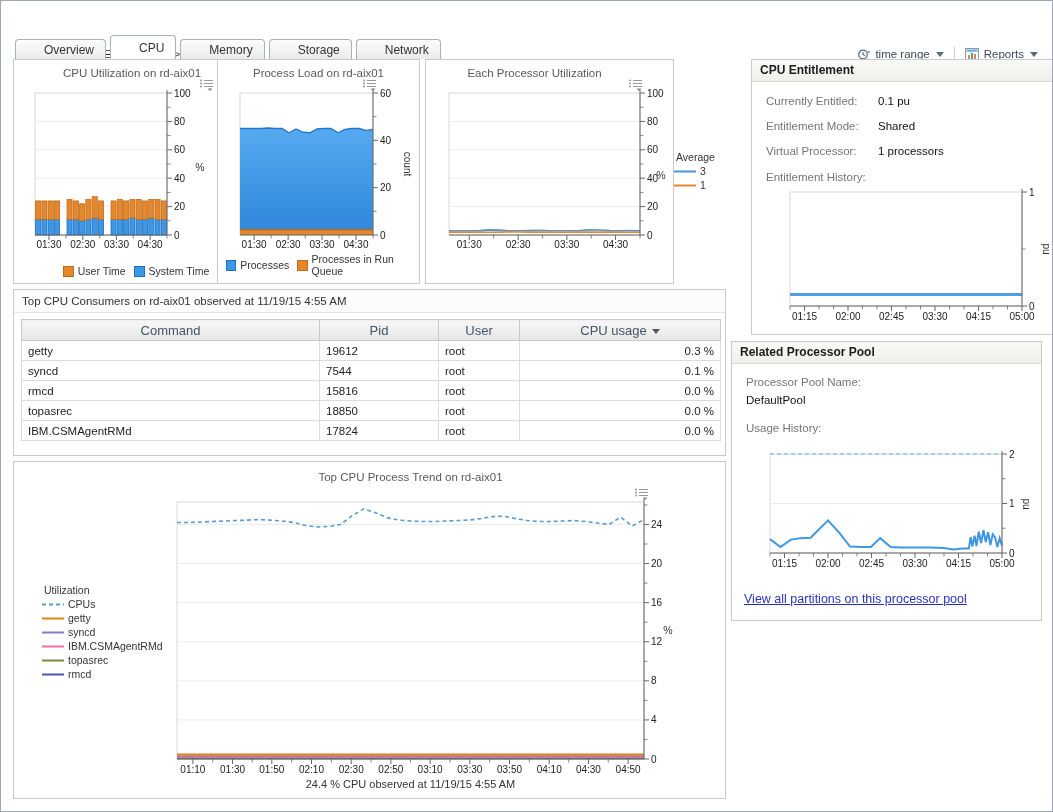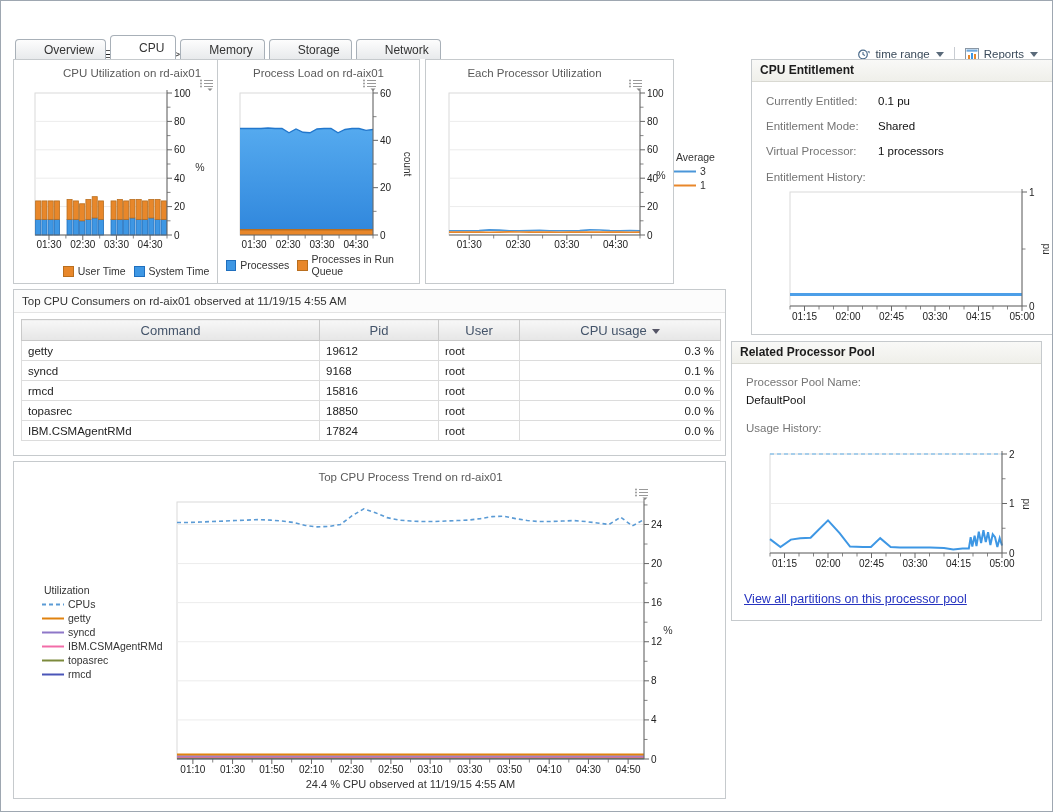--- a/index.html
+++ b/index.html
@@ -331,21 +331,21 @@
         </thead>
       <tbody id="cons-body">
           <tr>
             <td style="text-align: left;">getty</td>
             <td style="text-align: left;">19612</td>
             <td style="text-align: left;">root</td>
             <td style="text-align: right;">0.3 %</td>
           </tr>
           <tr>
             <td style="text-align: left;">syncd</td>
-            <td style="text-align: left;">9168</td>
+            <td style="text-align: left;">7544</td>
             <td style="text-align: left;">root</td>
             <td style="text-align: right;">0.1 %</td>
           </tr>
           <tr>
             <td style="text-align: left;">rmcd</td>
             <td style="text-align: left;">15816</td>
             <td style="text-align: left;">root</td>
             <td style="text-align: right;">0.0 %</td>
           </tr>
           <tr>

